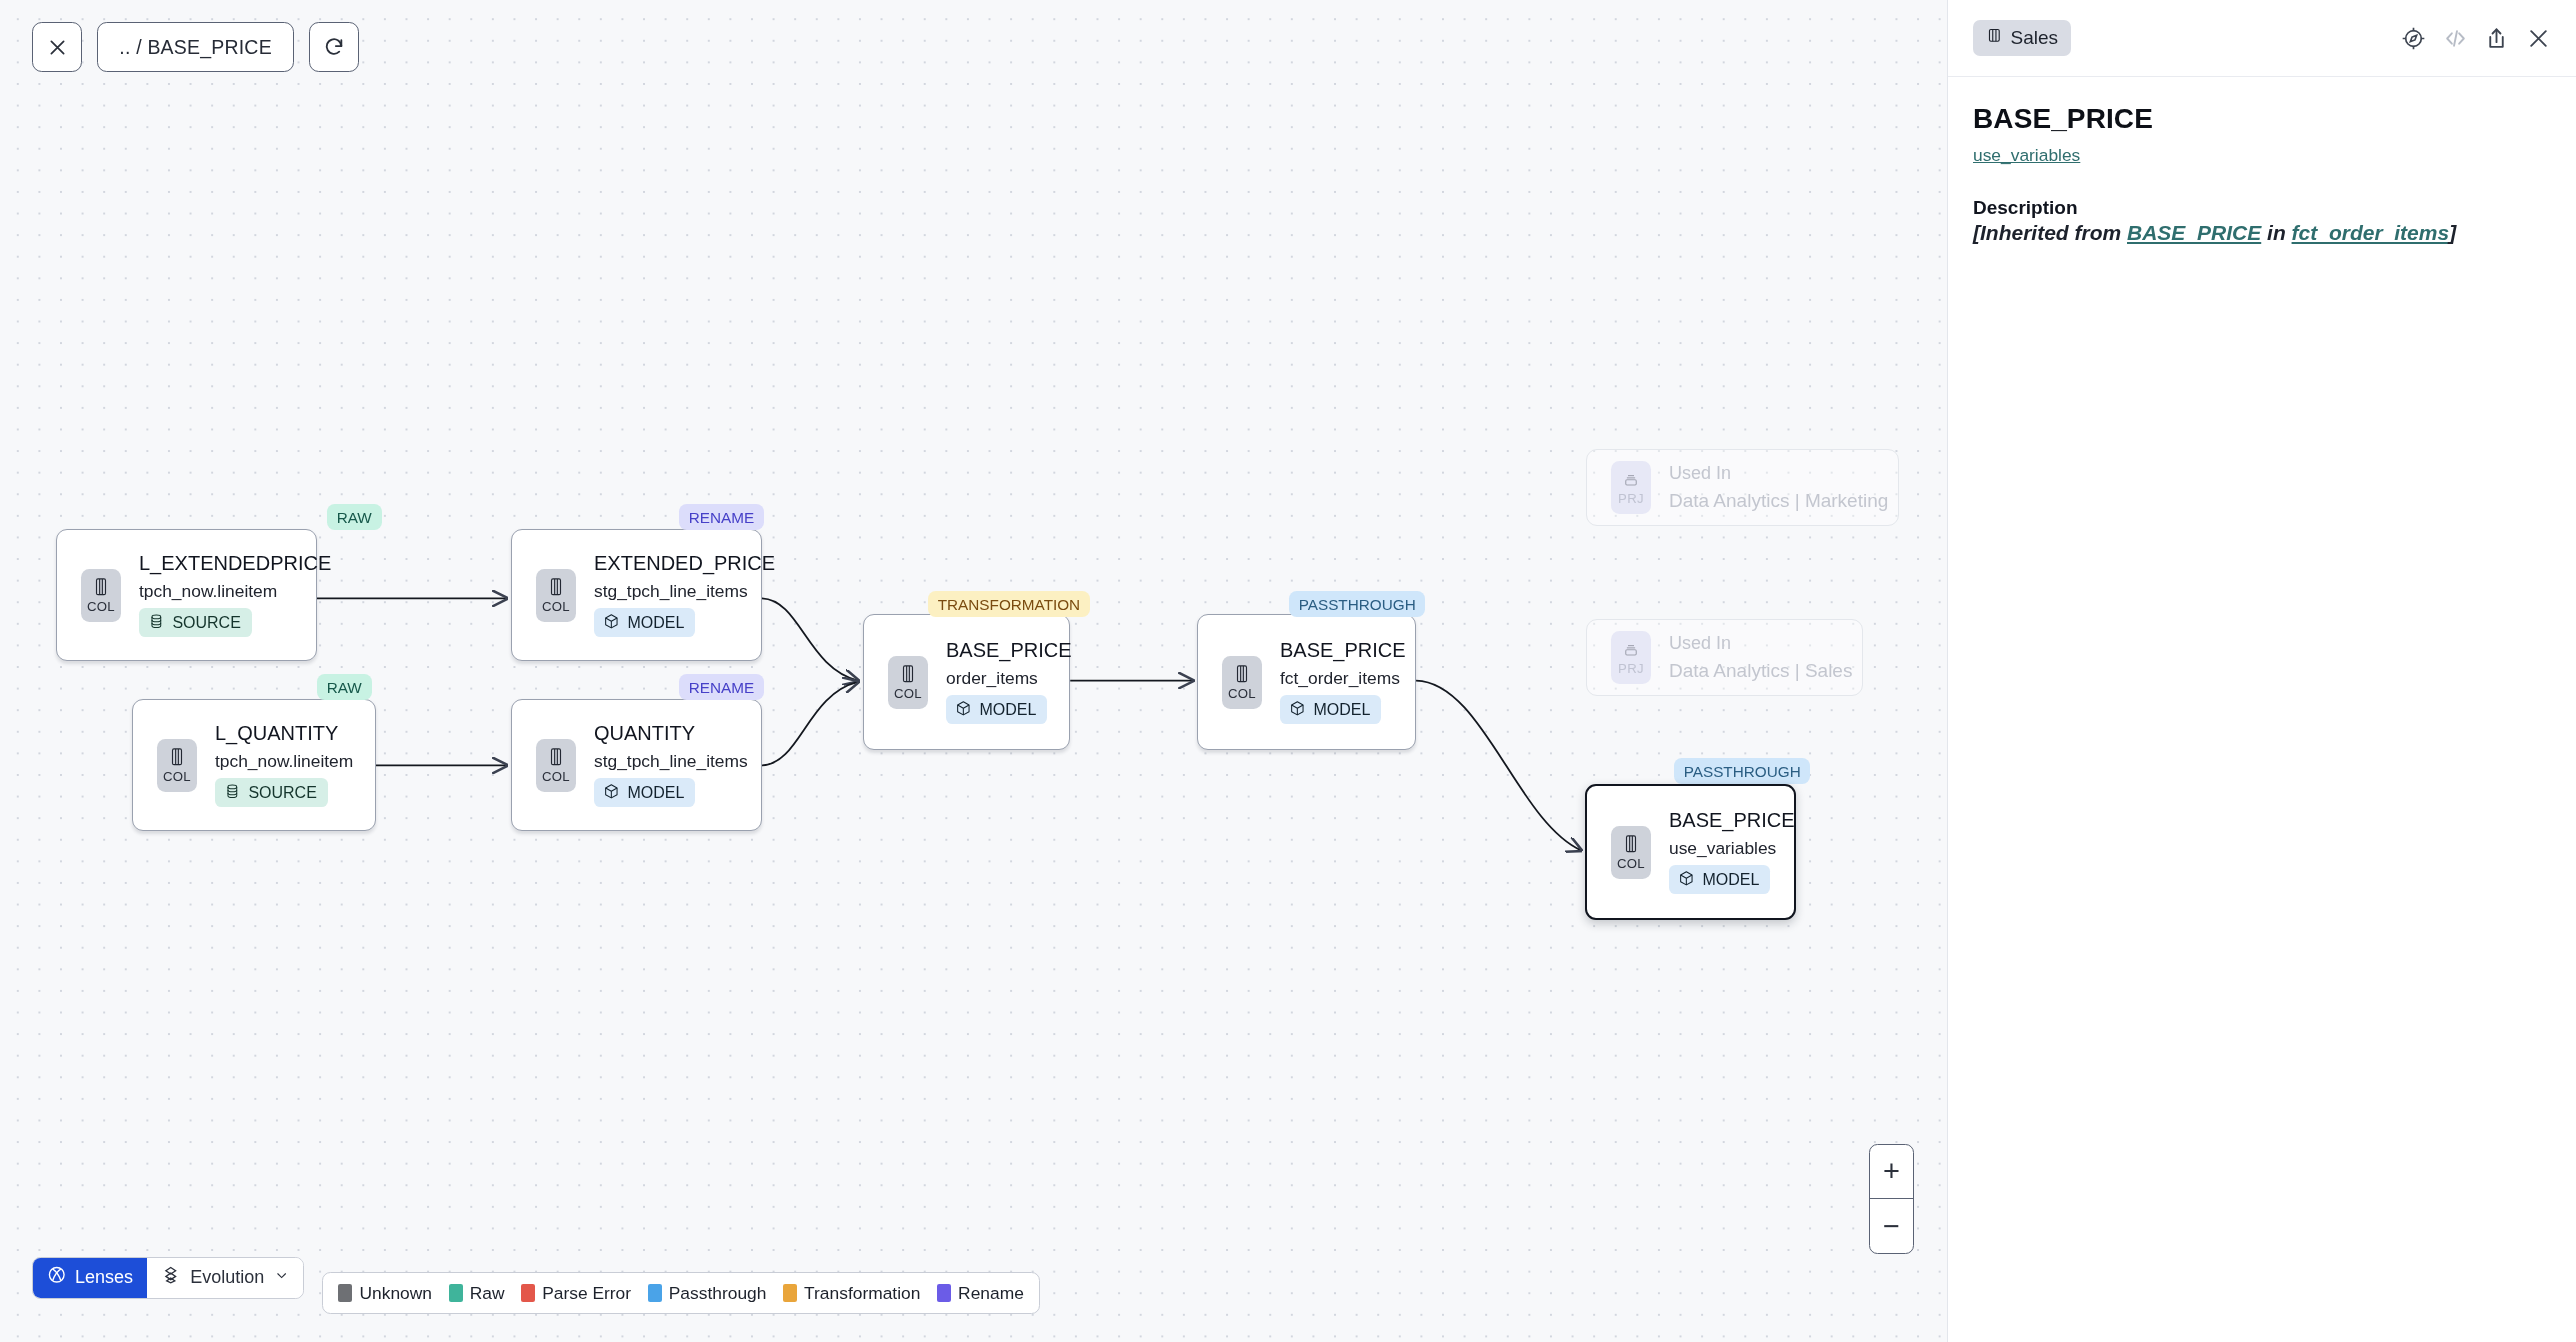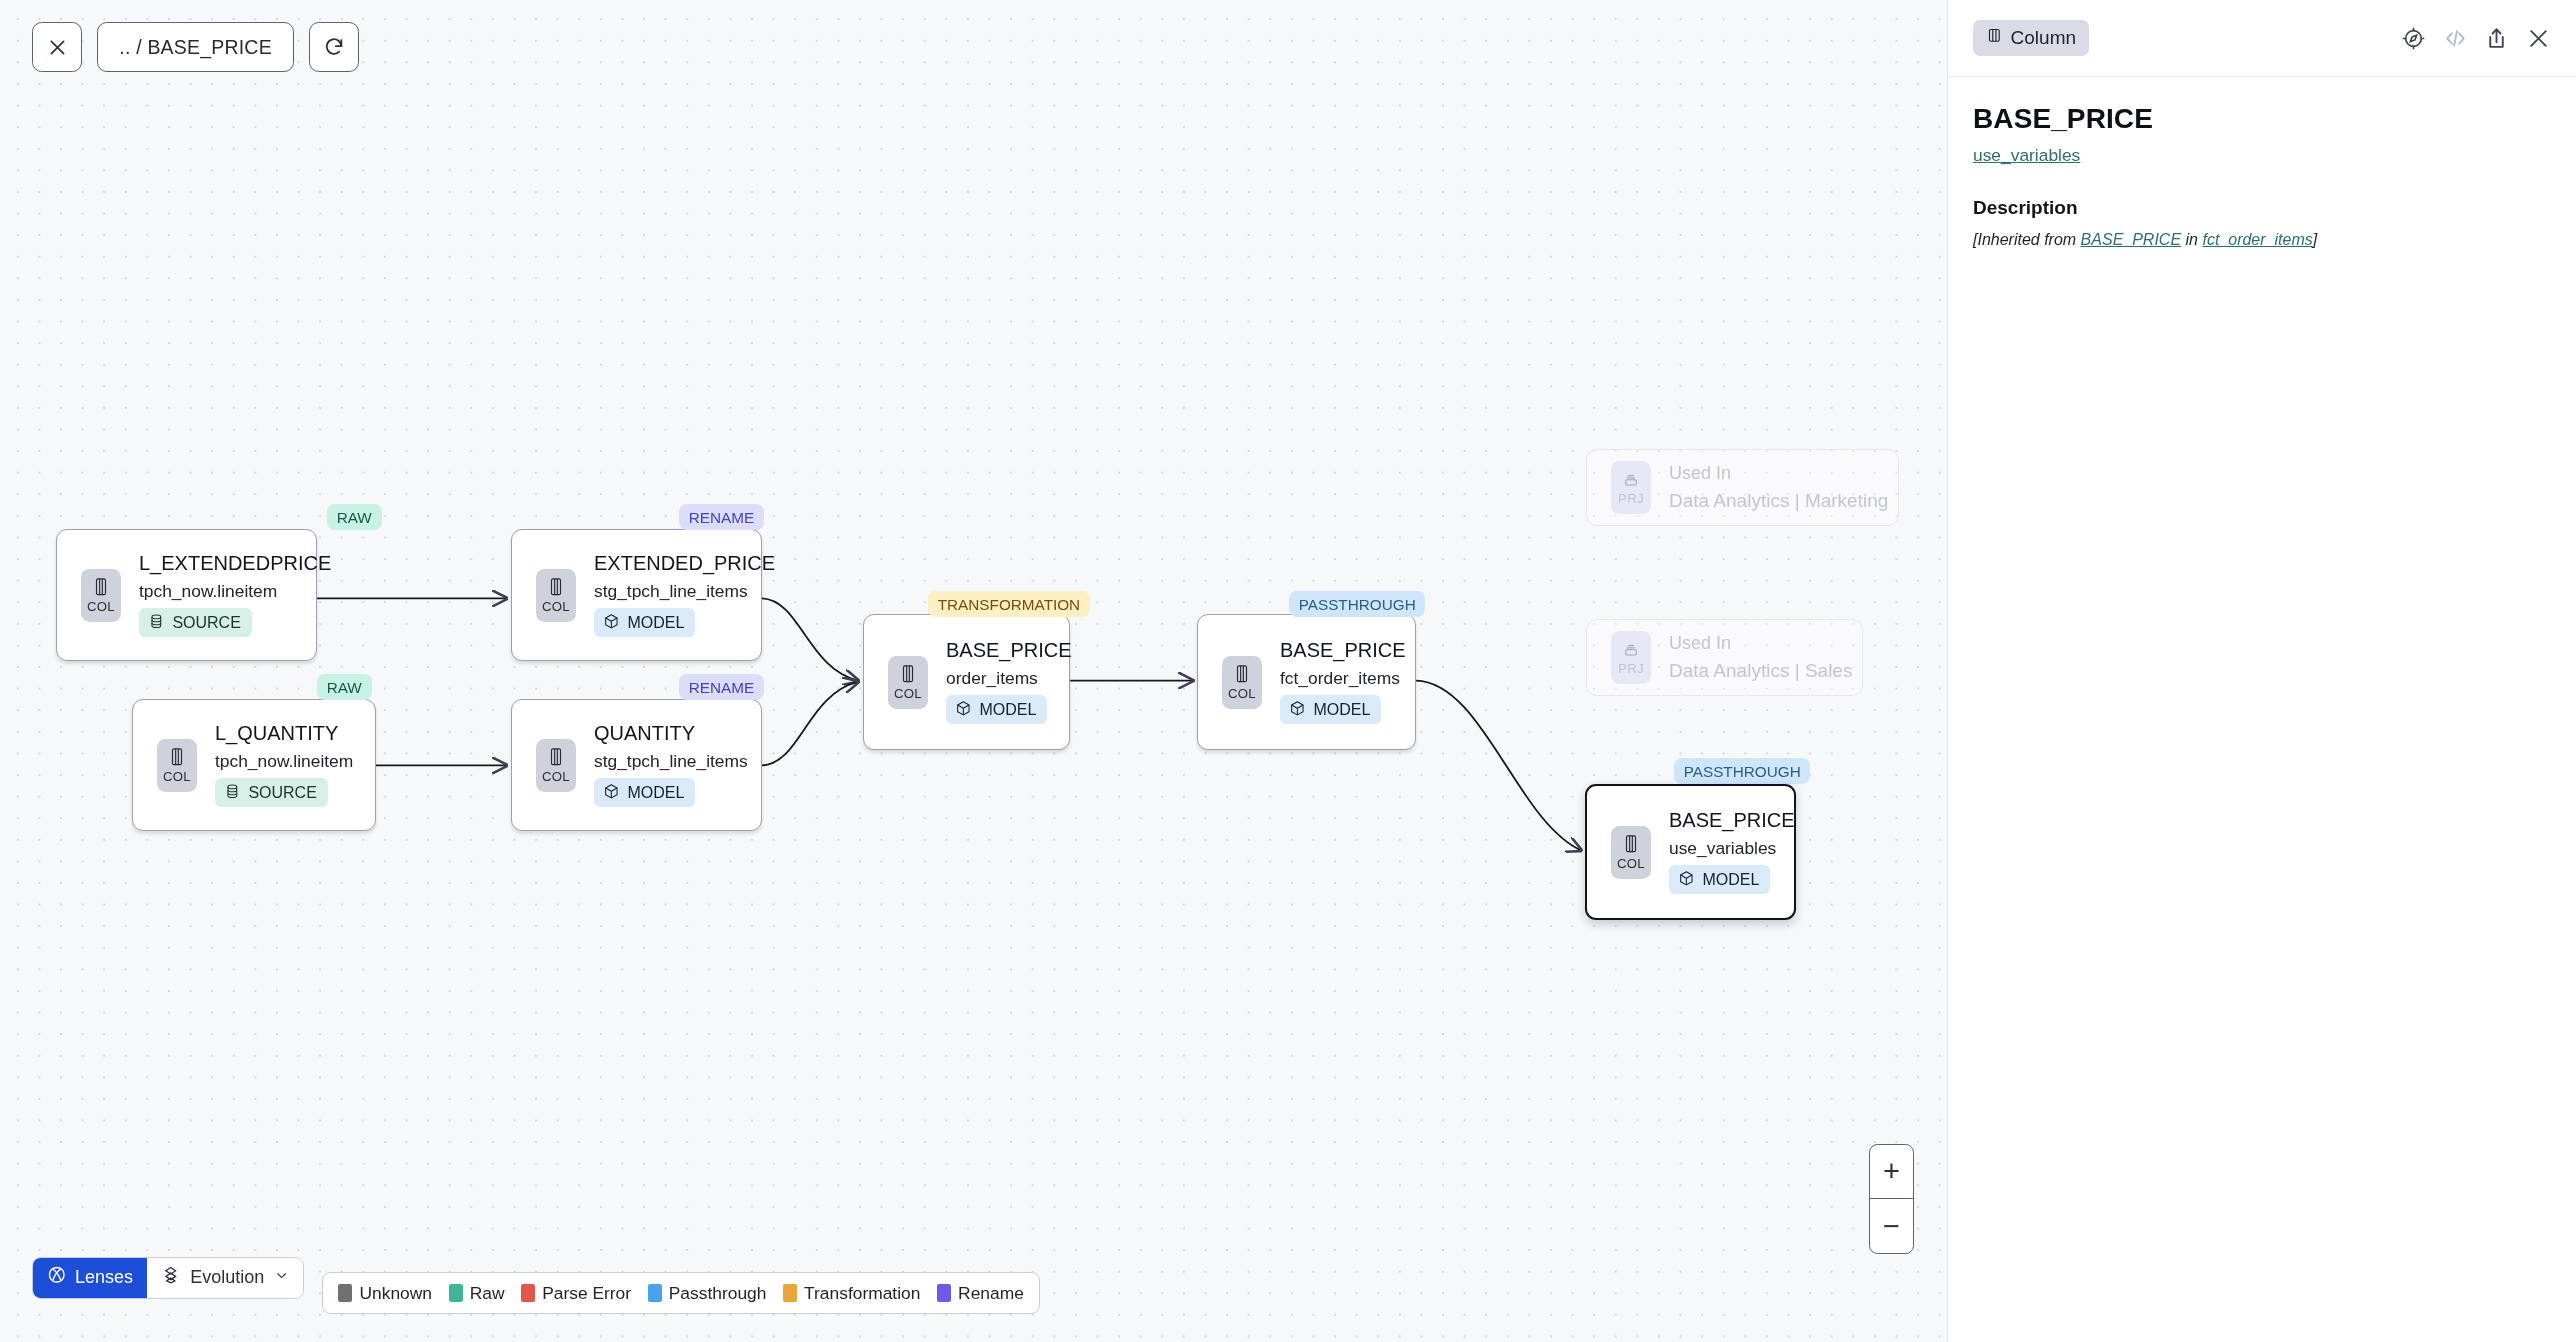--- a/index.html
+++ b/index.html
@@ -180,21 +180,21 @@
   }
   .tab.active { border-bottom-color: #2f6e6e; }
 
   .panel-body { padding: 31px 25px 0 25px; }
   .sec-label { font-size: 19px; font-weight: bold; color: #11151f; }
   .desc-text {
     margin-top: 18px;
     font-size: 19.5px; font-style: italic; color: #1d222c; line-height: 1.45;
     max-width: 557px;
   }
-  .desc-inherit { margin-top: 12px; font-size: 16px; font-style: italic; color: #1d222c; }
+  .desc-inherit { margin-top: 2px; font-size: 21px; font-style: italic; color: #1d222c; font-weight: bold; }
   .desc-inherit a { color: #2f6e6e; text-decoration: underline; cursor: pointer; font-style: italic; }
 </style>
 </head>
 <body>
 
 <div class="app">
 
   <div class="canvas">
 
     <div class="topbar">
@@ -484,21 +484,21 @@
 
   <div class="panel">
     <div class="panel-head">
       <div class="kind-badge">
         <span>
           <svg width="16.7" height="16.7" viewBox="0 0 24 24" fill="none" stroke="#1d222c" stroke-width="1.6">
             <rect x="5" y="3.5" width="14" height="17" rx="2"></rect>
             <path d="M9.7 3.5 L9.7 20.5 M14.3 3.5 L14.3 20.5"></path>
           </svg>
         </span>
-        <span>Column</span>
+        <span>Sales</span>
       </div>
       <div class="head-icons">
         <span class="ic">
           <svg width="25" height="25" viewBox="0 0 24 24" fill="none" stroke="#3d4450" stroke-width="1.6">
             <circle cx="12" cy="12" r="7.5"></circle>
             <path d="M12 1.6 L12 5 M12 19 L12 22.4 M1.6 12 L5 12 M19 12 L22.4 12"></path>
             <path d="M15 9 L10.6 10.6 L9 15 L13.4 13.4 Z"></path>
           </svg>
         </span>
         <span class="ic">

